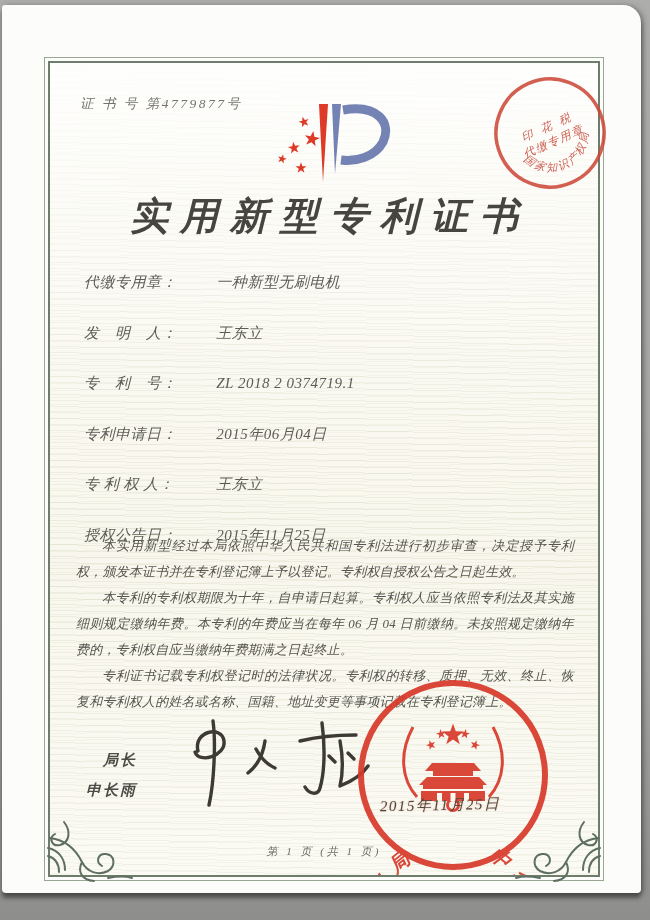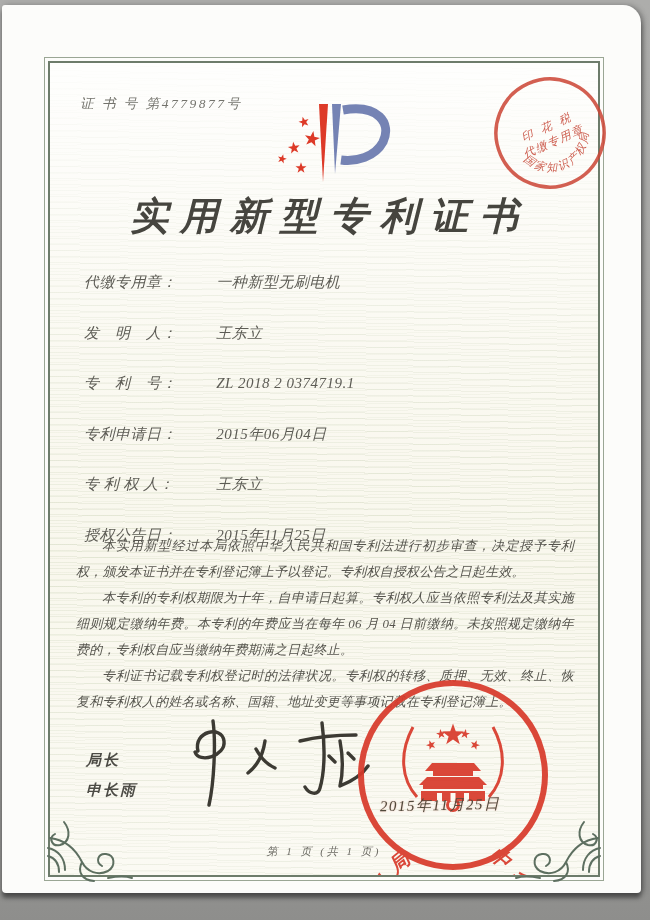--- a/index.html
+++ b/index.html
@@ -32,21 +32,21 @@
   .fields{position:absolute;left:34px;top:210px;font-size:15px;color:#5d5c55;}
   .field{margin-bottom:31.5px;white-space:nowrap;letter-spacing:.5px;}
   .field:last-child{margin-bottom:16px;}
   .flabel{display:inline-block;min-width:128px;}
   .paras{
     position:absolute;left:26px;right:24px;top:470px;
     font-size:13px;line-height:26px;letter-spacing:.2px;color:#55544d;text-align:justify;
   }
   .paras p{margin:0;text-indent:2em;}
   .signer{position:absolute;left:36px;top:688px;font-size:15px;font-weight:600;letter-spacing:2px;color:#4c4b45;}
-  .signer .line{margin-bottom:11px;}
+  .signer .line{margin-bottom:11px;text-align:right;}
   .signature{position:absolute;left:118px;top:648px;}
   .seal{position:absolute;left:303px;top:612px;opacity:.92;}
   .sealdate{
     position:absolute;left:330px;top:733px;font-size:15px;letter-spacing:1.5px;color:#50493b;
     transform:rotate(-1.2deg);text-shadow:0 0 2px rgba(225,70,45,.35);
   }
   .taxstamp{position:absolute;left:440px;top:10px;transform:rotate(-24deg);opacity:.86;}
   .footer{position:absolute;bottom:16px;left:0;width:100%;text-align:center;font-size:11px;letter-spacing:3px;color:#6c6b64;}
   .fl{position:absolute;bottom:-9px;}
   .fl-left{left:-8px;}

